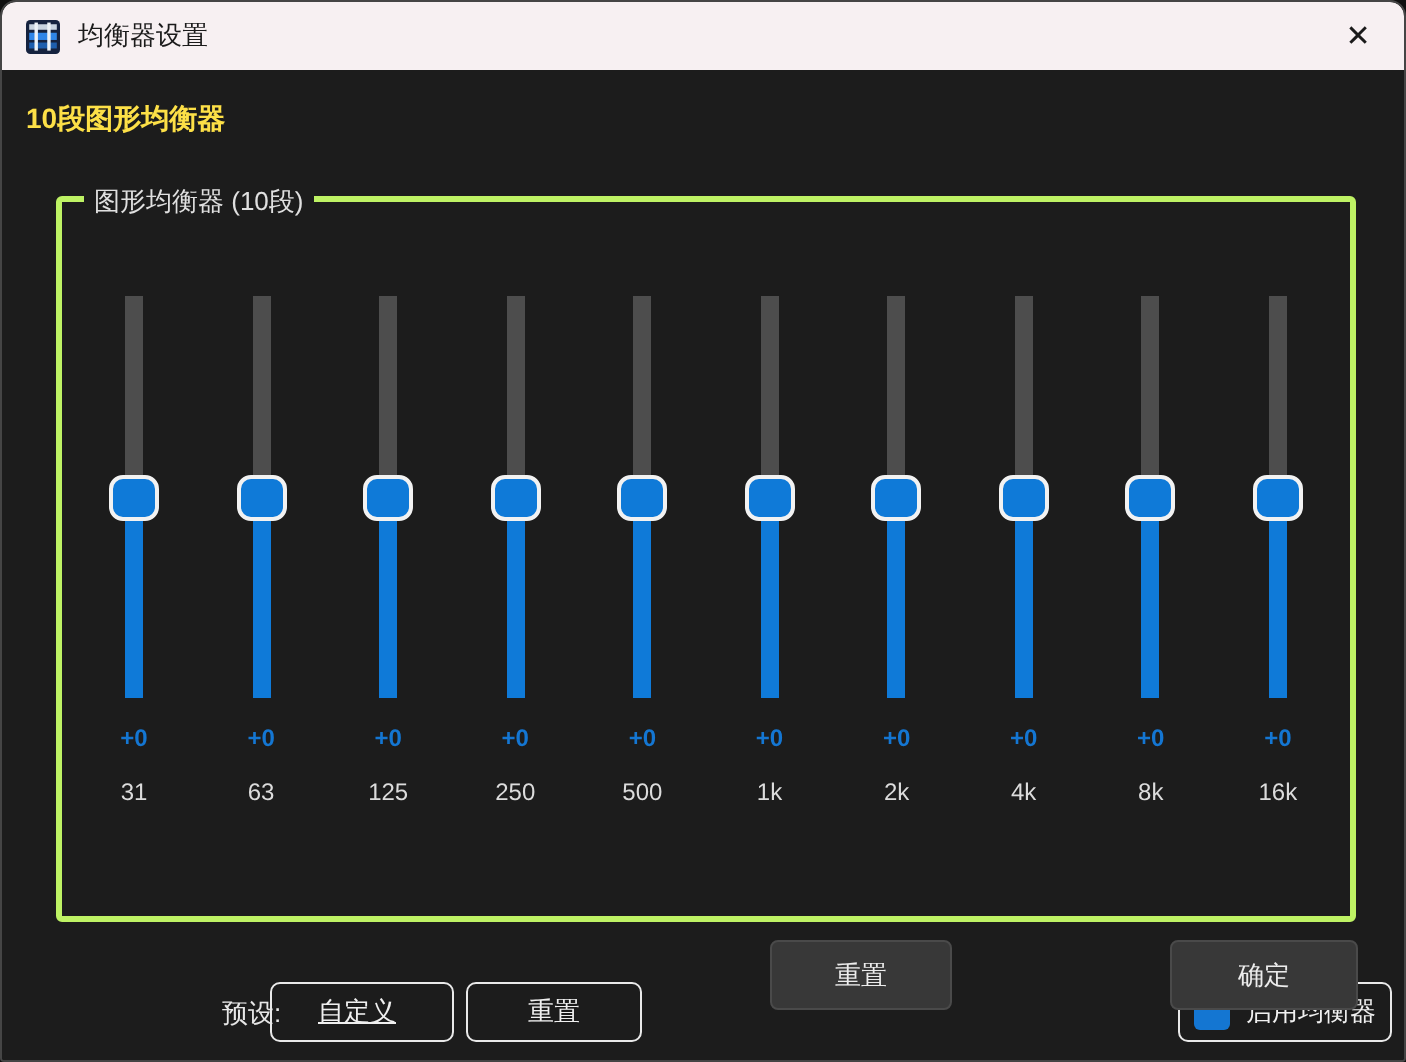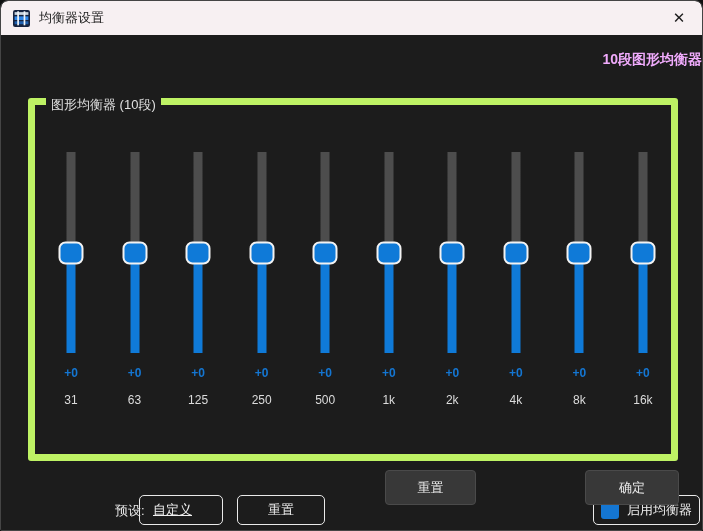--- a/index.html
+++ b/index.html
@@ -36,28 +36,28 @@
     cursor: default;
     border-radius: 0 7px 0 0;
   }
   
   .content {
     position: absolute; top: 34px; left: 0; right: 0; bottom: 0;
     background: #1c1c1c;
   }
   .eq-header {
     position: absolute; top: 16px; left: 0; right: 0;
-    text-align: right;
-    font-size: 14px; font-weight: bold; color: #f0abfc; margin-left: 12px;
+    text-align: left;
+    font-size: 14px; font-weight: bold; color: #fde047; margin-left: 12px;
   }
   .groupbox {
     position: absolute;
     left: 27px; top: 63px;
     width: 650px; height: 363px;
-    border: 7px solid #bef264;
+    border: 3px solid #bef264;
     border-radius: 3px;
   }
   .groupbox-label {
     position: absolute; top: -9px; left: 11px;
     background: #1c1c1c;
     padding: 0 5px;
     font-size: 13px; color: #e0e0e0;
   }
   
   .bands {
@@ -105,21 +105,21 @@
   .outline-ctl {
     position: absolute; top: 390px;
     height: 30px;
     border: 1px solid #e9e9e9;
     border-radius: 5px;
     background: transparent;
     color: #f0f0f0;
     font-size: 13px;
     display: flex; align-items: center;
   }
-  .preset-select { left: 104px; width: 84px; padding-left: 13px; text-decoration: underline; }
+  .preset-select { left: 104px; width: 92px; padding-left: 23px; text-decoration: underline; }
   .preset-reset  { left: 202px; width: 88px; justify-content: center; }
   .enable-toggle { left: 558px; width: 107px; padding-left: 7px; }
   .checkbox-square {
     width: 18px; height: 18px;
     background: #1476d2;
     border-radius: 3px;
     margin-right: 8px;
     flex: 0 0 auto;
   }
   

